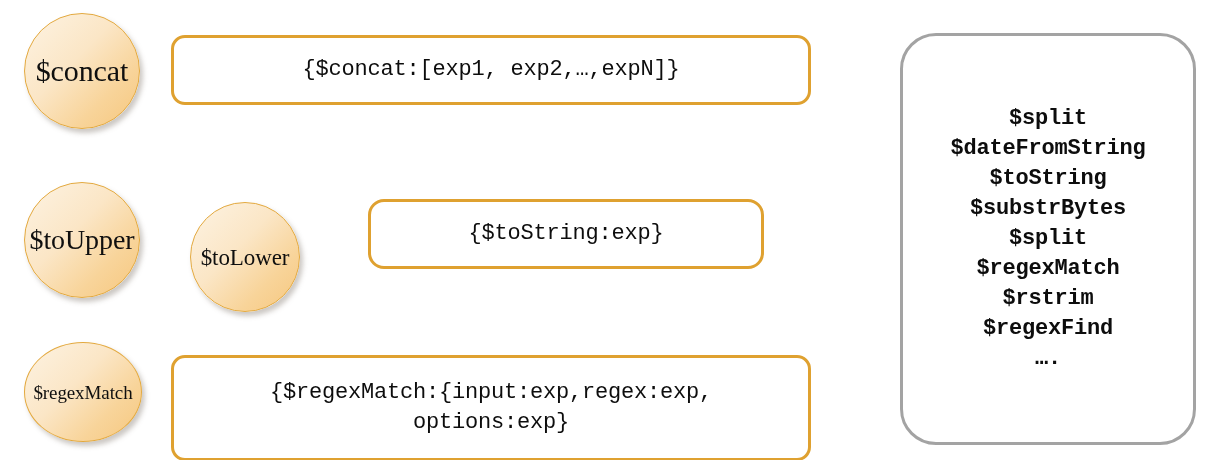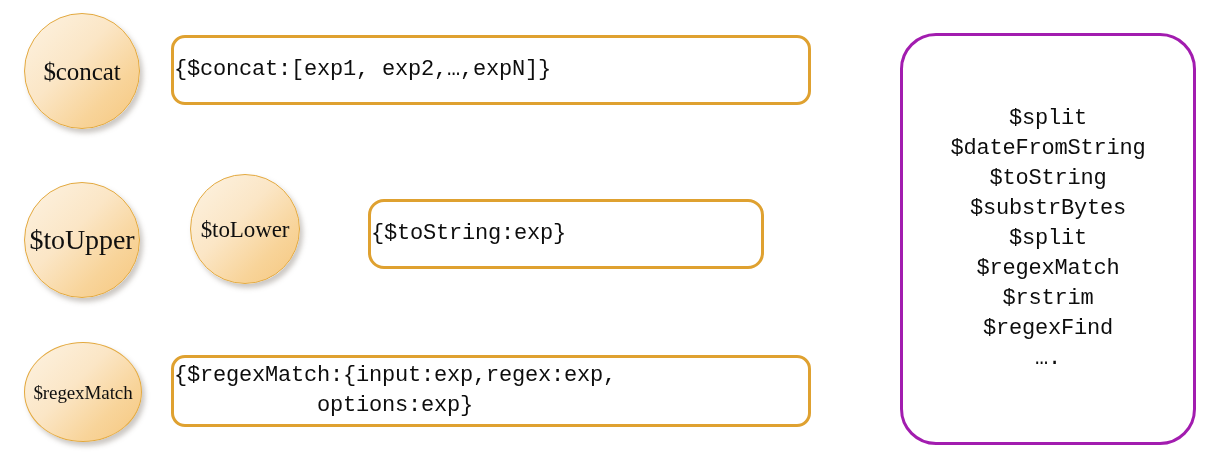--- a/index.html
+++ b/index.html
@@ -30,69 +30,71 @@
   }
   .op-circle .op-label {
     color: #0f0f0f;
     text-align: center;
     line-height: 1;
     white-space: nowrap;
     letter-spacing: -0.1px;
   }
 
   #circle-concat     { left: 24px;  top: 13px;  width: 116px; height: 116px; }
-  #circle-concat .op-label   { font-size: 25px; font-family: Liberation Serif, serif; }
+  #circle-concat .op-label   { font-size: 30px; font-family: Liberation Serif, serif; }
 
   #circle-toupper    { left: 24px;  top: 182px; width: 116px; height: 116px; }
   #circle-toupper .op-label  { font-size: 28px; }
 
-  #circle-tolower    { left: 190px; top: 174px; width: 110px; height: 110px; }
+  #circle-tolower    { left: 190px; top: 202px; width: 110px; height: 110px; }
   #circle-tolower .op-label  { font-size: 23px; }
 
   #circle-regexmatch { left: 24px;  top: 342px; width: 118px; height: 100px; align-items: center; }
   #circle-regexmatch .op-label { font-size: 19px; }
 
   
   .syntax-box {
     position: absolute;
     border: 3px solid #dfa130;
     border-radius: 14px;
     background: #ffffff;
     box-sizing: border-box;
     display: flex;
     align-items: center;
+    justify-content: center;
   }
   .syntax-box .syntax-text {
     font-family: "Liberation Mono", "DejaVu Sans Mono", monospace;
     font-size: 22px;
     color: #0d0d0d;
     text-align: center;
     line-height: 1.36;
     white-space: pre-line;
     letter-spacing: -0.2px;
   }
 
   #box-concat     { left: 171px; top: 35px;  width: 640px; height: 70px; }
   #box-toupper    { left: 368px; top: 199px; width: 396px; height: 70px; border-radius: 16px; }
-  #box-regexmatch { left: 171px; top: 355px; width: 640px; height: 72px; }
+  #box-regexmatch { left: 171px; top: 355px; width: 640px; height: 106px; }
 
   
   #blue-box {
     position: absolute;
     left: 900px;
     top: 33px;
     width: 296px;
     height: 412px;
-    border: 3px solid #a21caf;
+    border: 3px solid #a3a3a3;
     border-radius: 36px;
     background: #ffffff;
     box-sizing: border-box;
     display: flex;
     align-items: center;
     justify-content: center;
+    font-weight: bold;
   }
   #blue-list {
     font-family: "Liberation Mono", "DejaVu Sans Mono", monospace;
     font-size: 22px;
     color: #0d0d0d;
     text-align: center;
     line-height: 30px;
     letter-spacing: -0.2px;
   }
   #blue-list .list-line { display: block; white-space: nowrap; }

